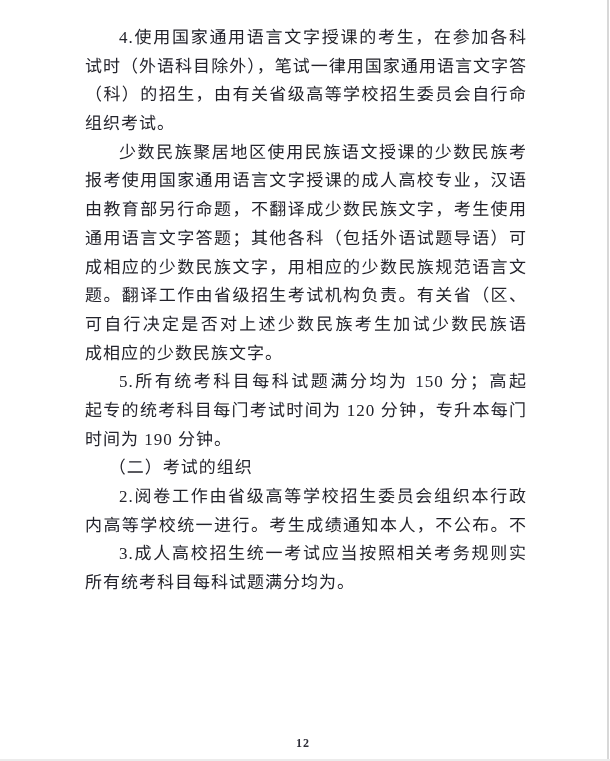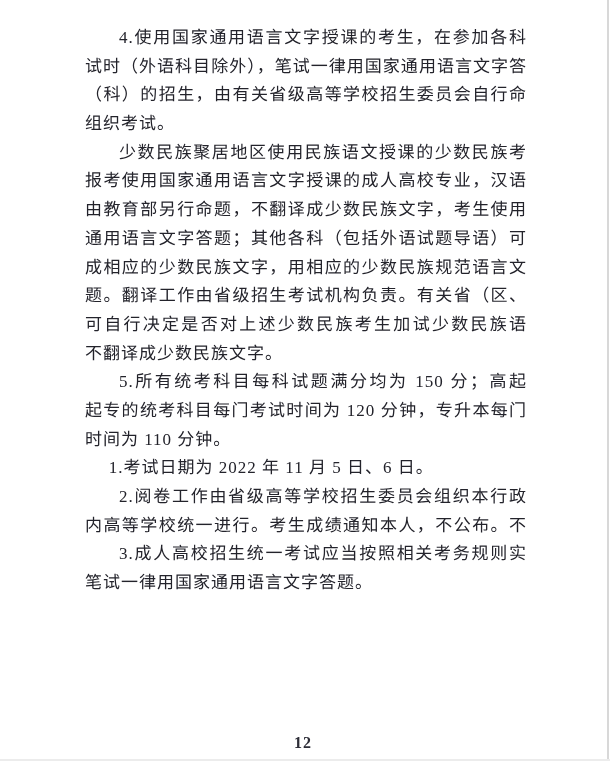--- a/index.html
+++ b/index.html
@@ -67,21 +67,21 @@
   .para:nth-child(4) .line.first {
     text-indent: 1.4em;
   }
   .page-num {
     position: absolute;
     top: 735px;
     left: 0;
     width: 606px;
     text-align: center;
     color: #2e2e38;
-    font-size: 16px;
+    font-size: 12px;
     font-weight: bold;
     letter-spacing: 1px;
     line-height: 16px;
   }
 </style>
 </head>
 <body>
 
 <div class="page">
   <div class="content">
@@ -92,35 +92,35 @@
         <div class="line lst">组织考试。</div>
       </div>
       <div class="para">
         <div class="line first jst">少数民族聚居地区使用民族语文授课的少数民族考生，</div>
         <div class="line jst">报考使用国家通用语言文字授课的成人高校专业，汉语科目</div>
         <div class="line jst">由教育部另行命题，不翻译成少数民族文字，考生使用国家</div>
         <div class="line jst">通用语言文字答题；其他各科（包括外语试题导语）可翻译</div>
         <div class="line jst">成相应的少数民族文字，用相应的少数民族规范语言文字答</div>
         <div class="line jst">题。翻译工作由省级招生考试机构负责。有关省（区、市）</div>
         <div class="line jst">可自行决定是否对上述少数民族考生加试少数民族语文，并</div>
-        <div class="line lst">不翻译成少数民族文字。</div>
+        <div class="line lst">成相应的少数民族文字。</div>
       </div>
       <div class="para">
         <div class="line first jst">5.所有统考科目每科试题满分均为 150 分；高起本、高</div>
         <div class="line jst">起专的统考科目每门考试时间为 120 分钟，专升本每门考试</div>
-        <div class="line lst">时间为 110 分钟。</div>
+        <div class="line lst">时间为 190 分钟。</div>
       </div>
       <div class="para">
-        <div class="line first lst">1.考试日期为 2022 年 11 月 5 日、6 日。</div>
+        <div class="line first lst">（二）考试的组织</div>
       </div>
       <div class="para">
         <div class="line first jst">2.阅卷工作由省级高等学校招生委员会组织本行政区域</div>
         <div class="line jst">内高等学校统一进行。考生成绩通知本人，不公布。不对考</div>
       </div>
       <div class="para">
         <div class="line first jst">3.成人高校招生统一考试应当按照相关考务规则实施并</div>
-        <div class="line lst">笔试一律用国家通用语言文字答题。</div>
+        <div class="line lst">所有统考科目每科试题满分均为。</div>
       </div>
     </div>
   <div class="page-num">12</div>
   <div class="edge-right"></div>
   <div class="edge-bottom"></div>
 </div>
 
 </body></html>

